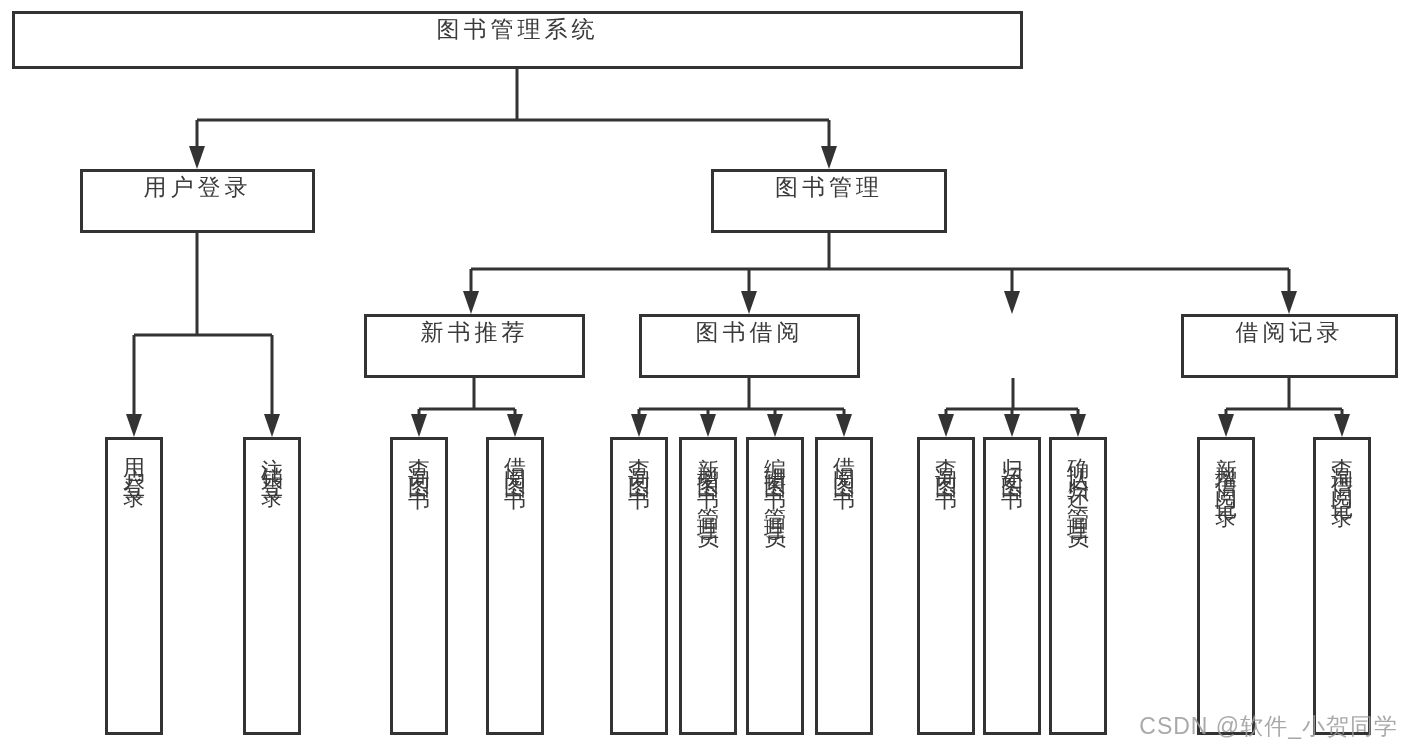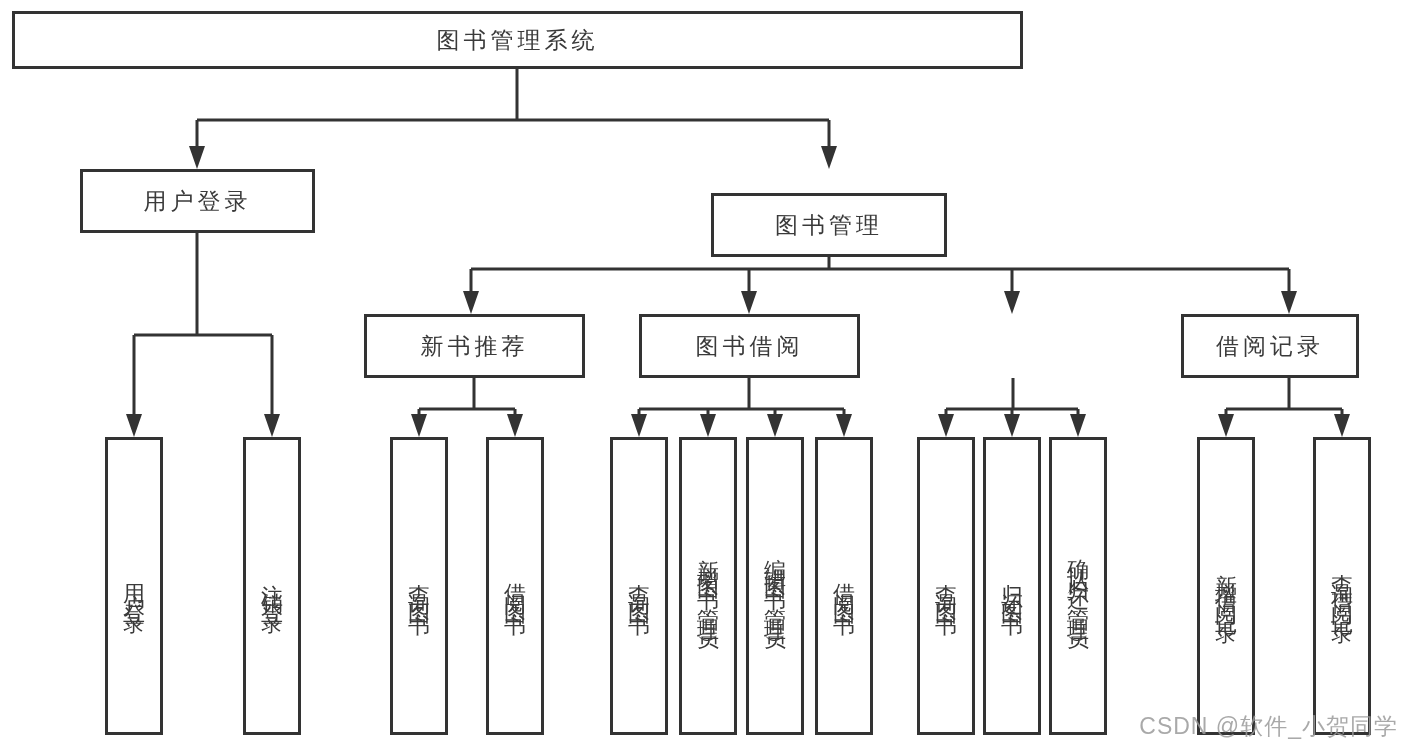--- a/index.html
+++ b/index.html
@@ -7,21 +7,21 @@
     position:relative;width:1405px;height:747px;background:#ffffff;
     font-family:"Liberation Sans","DejaVu Sans",sans-serif;
     color:var(--text,#3a3a3a);overflow:hidden;
   }
   .connectors{position:absolute;left:0;top:0;width:1405px;height:747px;}
   .lines{stroke:var(--line,#333333);stroke-width:3;fill:none;}
   .arrows{fill:var(--line,#333333);stroke:none;}
   .box{
     position:absolute;box-sizing:border-box;background:#ffffff;
     border:3px solid var(--line,#333333);
-    display:flex;align-items:center;justify-content:center;
+    display:flex;justify-content:center;
   }
   .hbox span{font-size:23px;letter-spacing:4px;white-space:nowrap;}
   .vtext{
     writing-mode:vertical-rl;text-orientation:mixed;
     font-size:22px;letter-spacing:10px;line-height:1;white-space:nowrap;
   }
   .watermark{
     position:absolute;right:7px;top:711px;z-index:5;
     font-size:23px;letter-spacing:1px;white-space:nowrap;
     color:var(--watermark,#9b9b9b);opacity:.85;
@@ -65,31 +65,31 @@
     </g>
   </svg>
 
   <div class="box hbox" style="left:12px;top:11px;width:1011px;height:58px;">
     <span>图书管理系统</span>
   </div>
 
   <div class="box hbox" style="left:80px;top:169px;width:235px;height:64px;">
     <span>用户登录</span>
   </div>
-  <div class="box hbox" style="left:711px;top:169px;width:236px;height:64px;margin-top:24px;">
+  <div class="box hbox" style="left:711px;top:169px;width:236px;height:64px;">
     <span>图书管理</span>
   </div>
 
   <div class="box hbox" style="left:364px;top:314px;width:221px;height:64px;">
     <span>新书推荐</span>
   </div>
   <div class="box hbox" style="left:639px;top:314px;width:221px;height:64px;">
     <span>图书借阅</span>
   </div>
-  <div class="box hbox" style="left:1181px;top:314px;width:178px;height:64px;">
+  <div class="box hbox" style="left:1181px;top:314px;width:217px;height:64px;">
     <span>借阅记录</span>
   </div>
 
   <div class="box" style="left:105px;top:437px;width:58px;height:298px;">
     <span class="vtext">用户登录</span>
   </div>
   <div class="box" style="left:243px;top:437px;width:58px;height:298px;">
     <span class="vtext">注销登录</span>
   </div>
 

